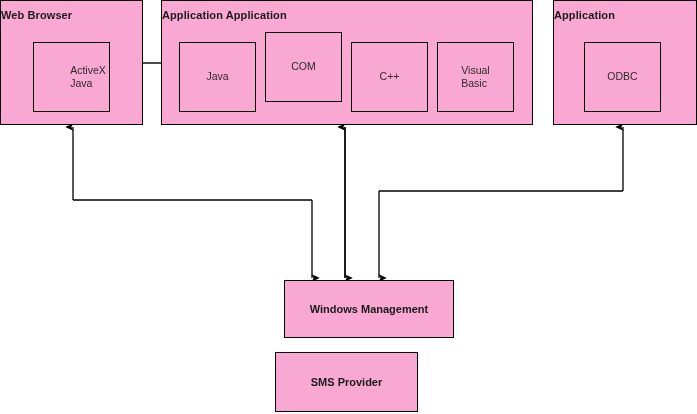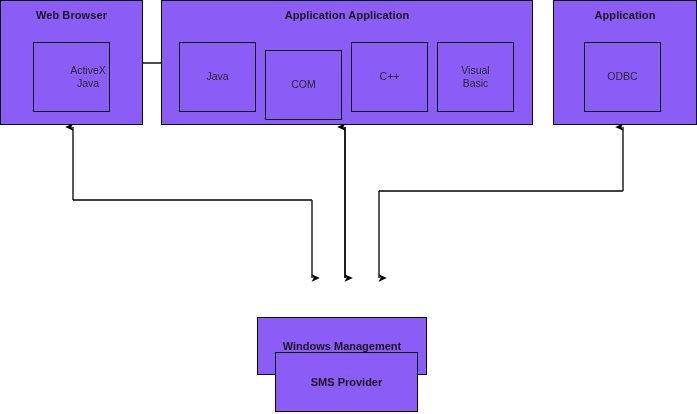--- a/index.html
+++ b/index.html
@@ -15,26 +15,26 @@
   }
   #diagram-root {
     position: relative;
     width: 697px;
     height: 414px;
     background: #ffffff;
   }
   .node {
     position: absolute;
     box-sizing: border-box;
-    background: #8b5cf6;
+    background: #f9a8d4;
     border: 1px solid #000000;
     display: flex;
     align-items: center;
     justify-content: center;
-    text-align: center;
+    text-align: left;
   }
   .node-title {
     position: absolute;
     left: 0;
     right: 0;
     top: 8px;
     font-size: 11px;
     font-weight: bold;
     color: #1a1a1a;
     letter-spacing: 0.1px;
@@ -59,27 +59,27 @@
     pointer-events: none;
   }
   
   #group-web-browser { left: 0px;   top: 0px; width: 143px; height: 125px; }
   #group-management  { left: 161px; top: 0px; width: 372px; height: 125px; }
   #group-application { left: 553px; top: 0px; width: 144px; height: 125px; }
 
   
   #leaf-activex-java { left: 33px;  top: 42px; width: 77px;  height: 70px; padding-left: 33px; }
   #leaf-java         { left: 179px; top: 42px; width: 77px;  height: 70px; }
-  #leaf-com          { left: 265px; top: 50px; width: 77px;  height: 70px; }
+  #leaf-com          { left: 265px; top: 32px; width: 77px;  height: 70px; }
   #leaf-cpp          { left: 351px; top: 42px; width: 77px;  height: 70px; }
   #leaf-visual-basic { left: 437px; top: 42px; width: 77px;  height: 70px; }
   #leaf-odbc         { left: 584px; top: 42px; width: 77px;  height: 70px; }
 
   
-  #node-windows-management { left: 257px; top: 280px; width: 170px; height: 58px; margin-top: 37px; }
+  #node-windows-management { left: 284px; top: 280px; width: 170px; height: 58px; }
   #node-sms-provider       { left: 275px; top: 352px; width: 143px; height: 60px; }
 </style>
 </head>
 <body>
 
 <div id="diagram-root">
 
   <svg id="connectors" viewBox="0 0 697 414" width="697" height="414" xmlns="http://www.w3.org/2000/svg">
     <defs>
       <marker id="arrowUp" markerWidth="9" markerHeight="9" refX="4.5" refY="8.2" orient="auto" markerUnits="userSpaceOnUse">

